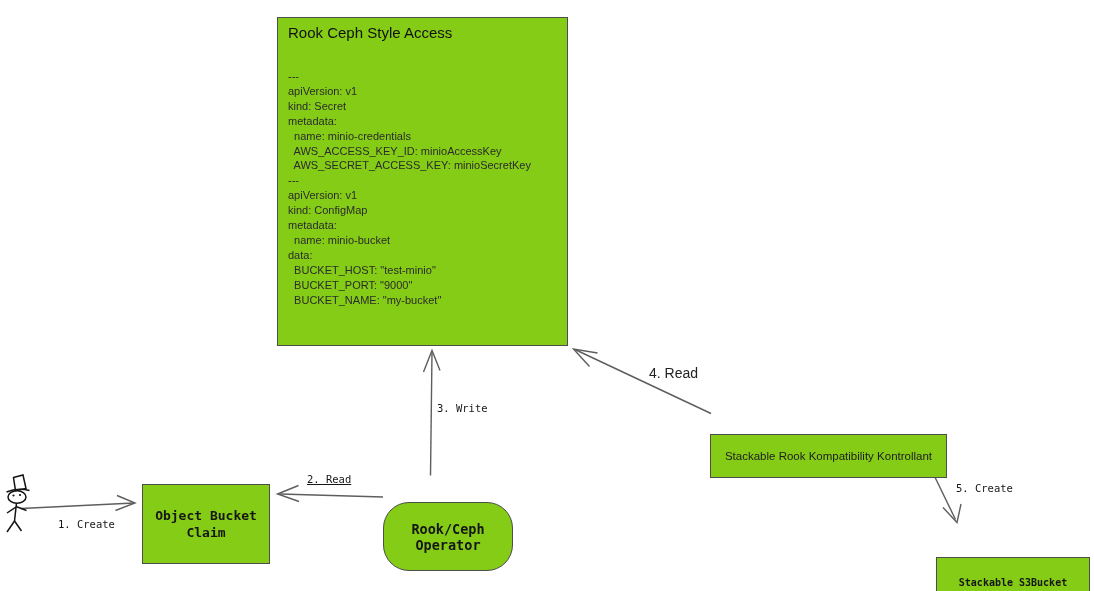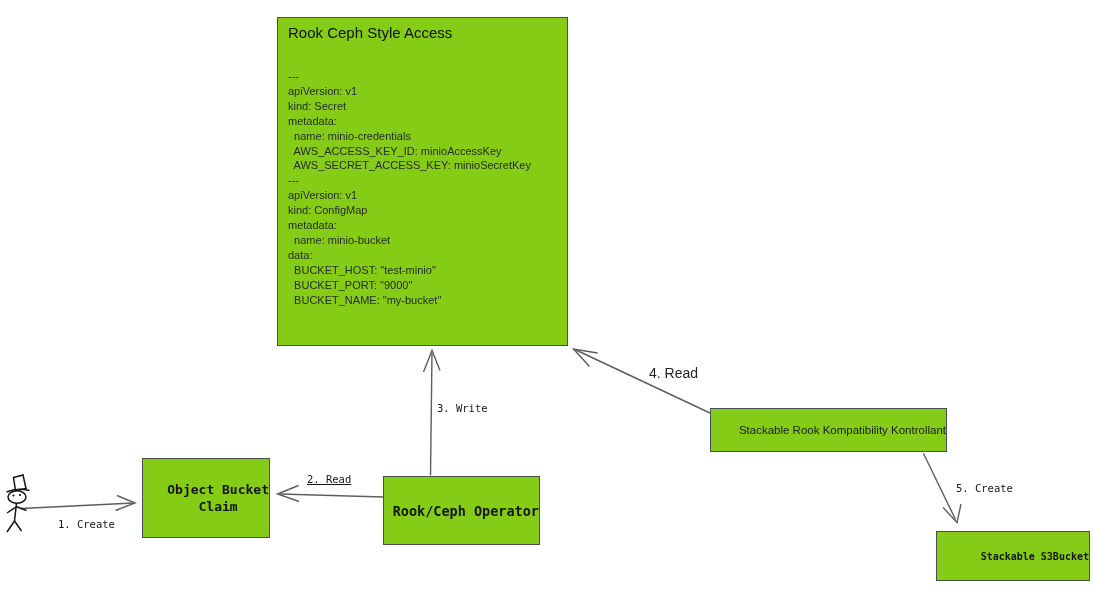--- a/index.html
+++ b/index.html
@@ -23,23 +23,24 @@
 
   .box {
     position: absolute;
     background: #84cc16;
     border: 1.6px solid #4d4d4d;
   }
 
   .node {
     display: flex;
     align-items: center;
-    justify-content: flex-end;
+    justify-content: center;
     text-align: center;
     color: #161616;
+    margin-top: 26px;
   }
 
   .mono { font-family: "DejaVu Sans Mono", monospace; }
   .sans { font-family: "Liberation Sans", sans-serif; }
 
   
   #yaml-box { left: 277px; top: 17px; width: 291px; height: 329px; }
   #yaml-title {
     position: absolute; left: 10px; top: 6px;
     font-size: 15px; color: #111111;
@@ -47,21 +48,21 @@
   #yaml-lines {
     position: absolute; left: 10px; top: 51px; right: 2px;
     font-size: 11px; line-height: 14.9px; color: #2b2b2b;
   }
   .yline { white-space: pre; }
 
   
   #obc-box { left: 142px; top: 458px; width: 128px; height: 80px; }
   #obc-box .lbl { font-size: 13px; font-weight: 600; line-height: 17px; white-space: pre-line; }
 
-  #operator-box { left: 383px; top: 476px; width: 157px; height: 69px; }
+  #operator-box { left: 383px; top: 476px; width: 130px; height: 69px; border-radius: 26px; }
   #operator-box .lbl { font-size: 13.5px; font-weight: 600; }
 
   #kontrollant-box { left: 710px; top: 408px; width: 237px; height: 44px; }
   #kontrollant-box .lbl { font-size: 11.5px; color: #202020; }
 
   #s3bucket-box { left: 936px; top: 531px; width: 154px; height: 50px; }
   #s3bucket-box .lbl { font-size: 10px; font-weight: 600; }
 
   
   .edge-label {

